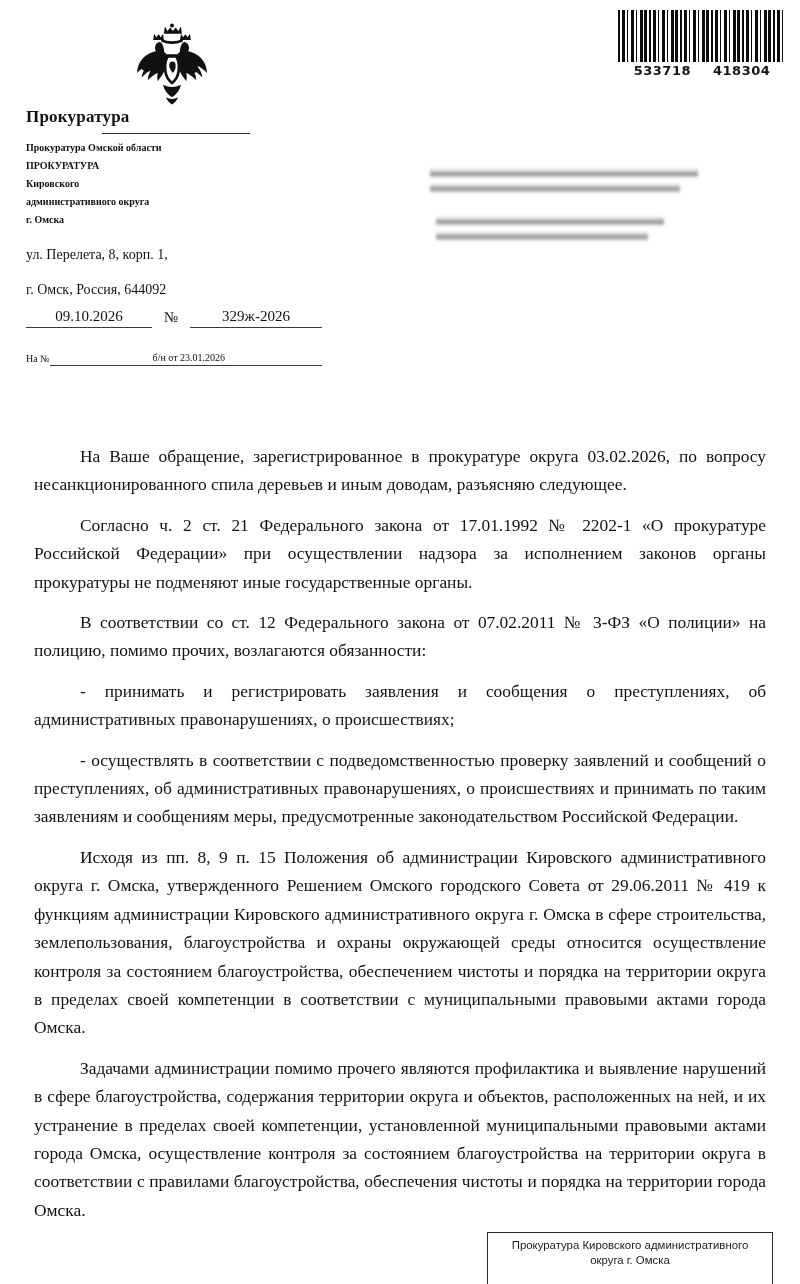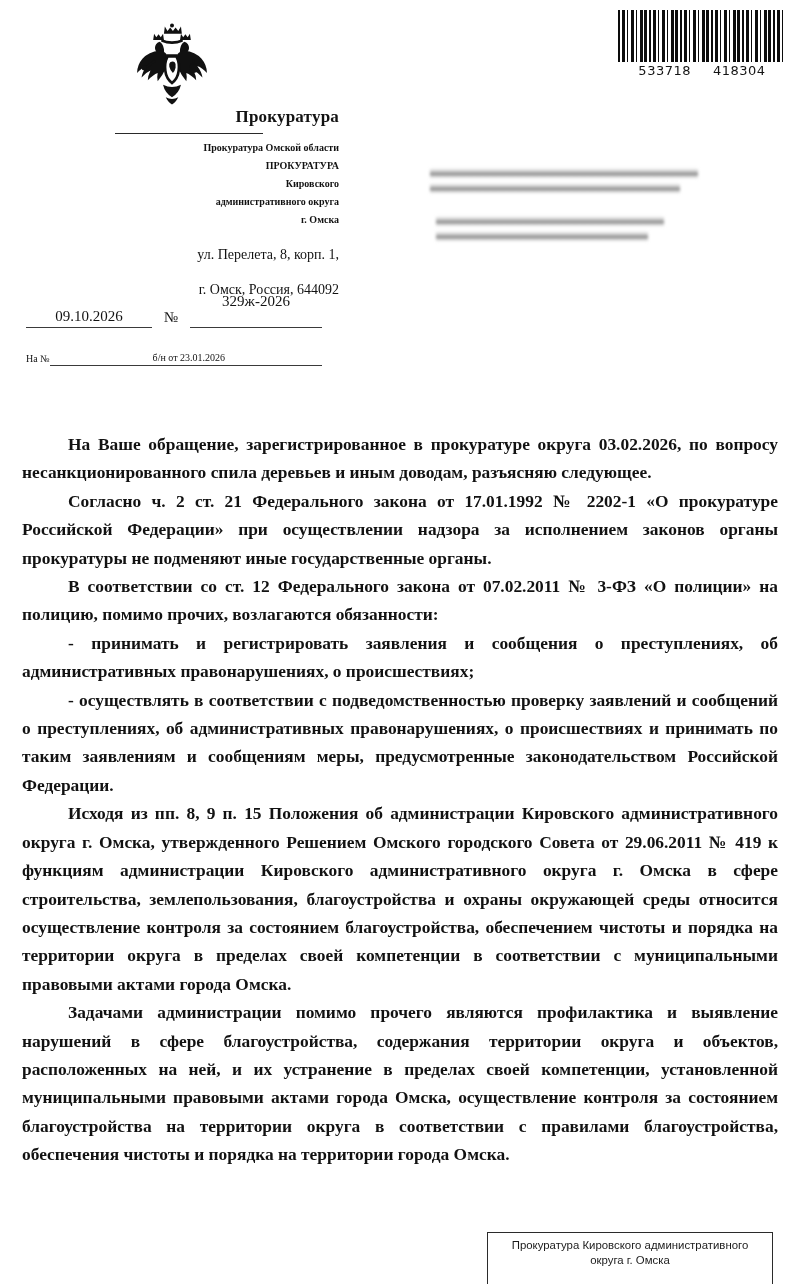--- a/index.html
+++ b/index.html
@@ -23,20 +23,21 @@
     height: 1284px;
   }
 
   
   .barcode-block {
     position: absolute;
     top: 10px;
     left: 618px;
     width: 168px;
     text-align: center;
+    font-weight: bold;
   }
   .barcode-bars {
     height: 52px;
     width: 168px;
     background-image: repeating-linear-gradient(
       to right,
       #0c0c0c 0px, #0c0c0c 2px, #ffffff 2px, #ffffff 4px,
       #0c0c0c 4px, #0c0c0c 7px, #ffffff 7px, #ffffff 9px,
       #0c0c0c 9px, #0c0c0c 10px, #ffffff 10px, #ffffff 13px,
       #0c0c0c 13px, #0c0c0c 16px, #ffffff 16px, #ffffff 18px,
@@ -63,23 +64,23 @@
     left: 126px;
     width: 92px;
     height: 86px;
   }
   .emblem svg { display: block; width: 100%; height: 100%; }
 
   
   .letterhead {
     position: absolute;
     top: 106px;
-    left: 39px;
+    left: 26px;
     width: 300px;
-    text-align: right;
+    text-align: left;
   }
   .lh-title {
     font-weight: bold;
     font-size: 17px;
     line-height: 21px;
     letter-spacing: 0.2px;
   }
   .lh-rule {
     width: 148px;
     height: 1px;
@@ -118,21 +119,21 @@
   }
   .ref-nosign {
     width: 38px;
     text-align: center;
     padding-bottom: 2px;
   }
   .ref-num {
     flex: 1;
     text-align: center;
     border-bottom: 1px solid #3a3a3a;
-    padding-bottom: 17px;
+    padding-bottom: 2px;
   }
   .ref-row2 {
     display: flex;
     align-items: flex-end;
     font-size: 10px;
     margin-top: 16px;
     height: 22px;
   }
   .ref-label {
     padding-bottom: 2px;
@@ -176,23 +177,22 @@
     position: absolute;
     top: 430px;
     left: 22px;
     width: 756px;
     font-size: 17.4px;
     line-height: 28.4px;
     text-align: justify;
     text-justify: inter-word;
   }
   .body-text p {
-    margin: 0;
+    margin: 12px;
     text-indent: 46px;
-    font-weight: bold;
   }
   .body-text p.dash {
     text-indent: 46px;
   }
 
   
   .stamp {
     position: absolute;
     left: 487px;
     top: 1232px;

